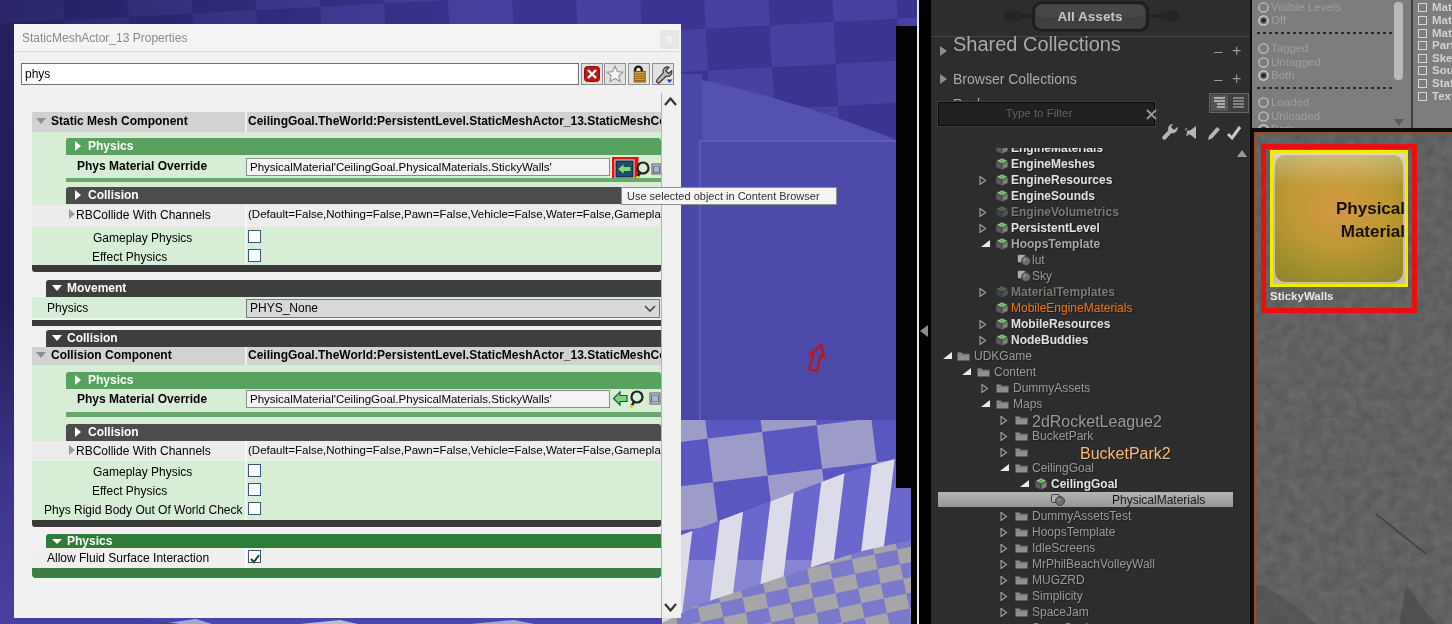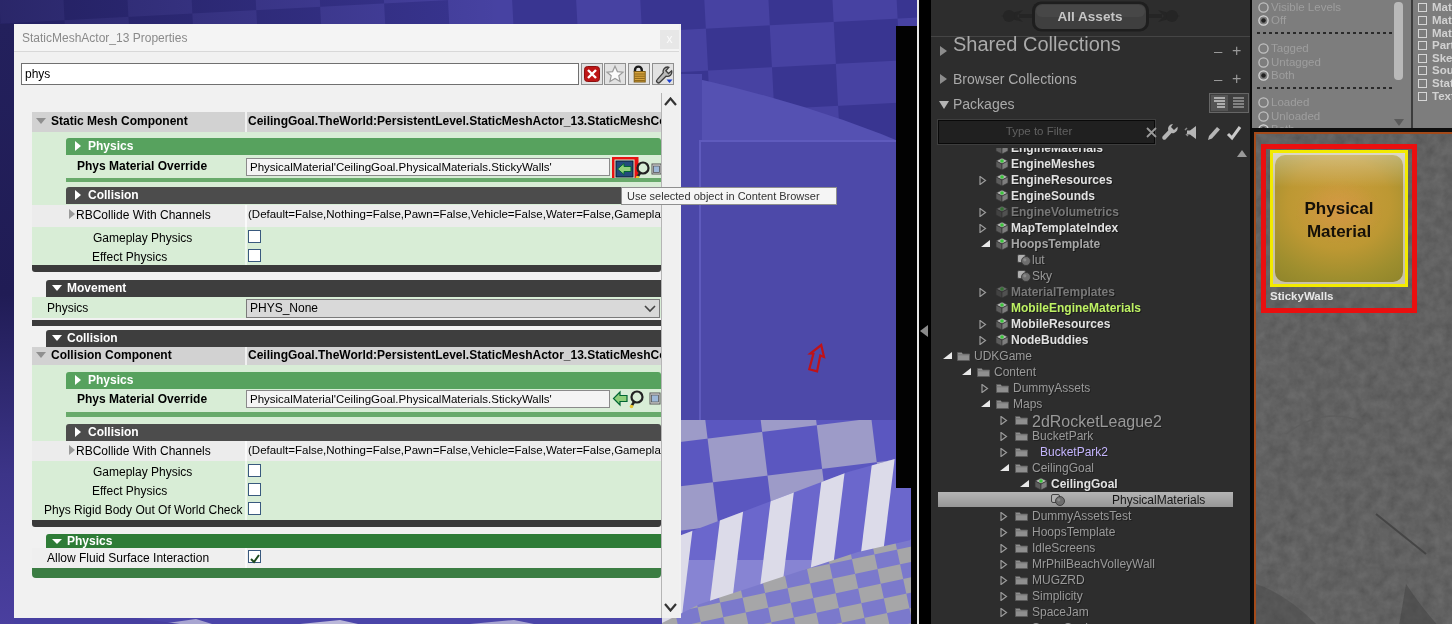--- a/index.html
+++ b/index.html
@@ -261,21 +261,21 @@
       </svg>
   <div class="abs" style="left:22px;top:96px;font-size:14px;color:#aaa">Packages</div>
   <div class="abs" style="left:278px;top:93px;width:40px;height:20px;background:#3e3e3e;border:1px solid #666">
      <svg width="38" height="18">
           <rect x="1" y="1" width="17" height="16" fill="#555"></rect>
           <path d="M4,4 h11 M4,7 h11 M7,10 h8 M7,13 h8" stroke="#ccc" stroke-width="1.5"></path>
           <path d="M23,4 h11 M23,7 h11 M23,10 h11 M23,13 h11" stroke="#999" stroke-width="1.5"></path>
         </svg>
   </div>
 
-  <div class="abs" style="left:7px;top:120px;width:217px;height:24px;background:#202020;border:1px solid #090909;box-shadow:0 0 0 1px #3e3e3e">
+  <div class="abs" style="left:7px;top:102px;width:217px;height:24px;background:#202020;border:1px solid #090909;box-shadow:0 0 0 1px #3e3e3e">
     <div class="abs" style="left:0;top:4px;width:200px;text-align:center;font-size:11.5px;color:#616161">Type to Filter</div>
     <svg class="abs" style="left:207px;top:6px" width="12" height="12">
           <path d="M1,1 L10,10 M10,1 L1,10" stroke="#9a9a9a" stroke-width="1.8"></path>
         </svg>
   </div>
   <svg class="abs" style="left:229px;top:122px" width="86" height="20">
     <path d="M13,2 a5,5 0 0 0 -4.8,6.5 L2.5,14.5 a2.2,2.2 0 0 0 3,3 L11.5,11 a5,5 0 0 0 6,-6.2 L14,8 L11,5 Z" fill="#b5b5b5"></path>
     <path d="M36,4 l-6,4.5 l-3,0 l0,4 l3,0 l6,4.5 Z" fill="#b5b5b5"></path>
         <path d="M27,6 l-2,2 M26,12 l2,2" stroke="#8a8a8a" stroke-width="1.5"></path>
     <path d="M49,14 l8,-9 l3,2.5 l-8,9 l-4,1.5 Z" fill="#b5b5b5"></path>
@@ -327,21 +327,21 @@
           <div class="abs" style="left:1011px;top:205px;font-size:12px;font-weight:bold;color:#787878;text-shadow:1px 1px 0 #1a1a1a;white-space:nowrap">EngineVolumetrics</div>
           <svg class="abs" style="left:979px;top:224px" width="8" height="9">
             <path d="M1,0.5 L6.5,4.5 L1,8.5 Z" fill="none" stroke="#9a9a9a" stroke-width="1.2"></path>
           </svg>
           <svg class="abs" style="left:995px;top:221px;opacity:1" width="14" height="14">
             <path d="M7,1 L13,4 L7,7 L1,4 Z" fill="#b8b8b8" stroke="#333" stroke-width="0.7"></path>
             <path d="M1,4 L7,7 L7,13 L1,10 Z" fill="#5c5c5c" stroke="#333" stroke-width="0.7"></path>
             <path d="M13,4 L7,7 L7,13 L13,10 Z" fill="#7e7e7e" stroke="#333" stroke-width="0.7"></path>
             <circle cx="7" cy="4" r="1.8" fill="#3bc43b"></circle>
           </svg>
-          <div class="abs" style="left:1011px;top:221px;font-size:12px;font-weight:bold;color:#e2e2e2;text-shadow:1px 1px 0 #1a1a1a;white-space:nowrap">MapTemplateIndex</div>
+          <div class="abs" style="left:1011px;top:221px;font-size:12px;font-weight:bold;color:#e2e2e2;text-shadow:1px 1px 0 #1a1a1a;white-space:nowrap">PersistentLevel</div>
           <svg class="abs" style="left:981px;top:240px" width="10" height="8">
             <path d="M9,0 L9,7 L0,7 Z" fill="#e8e8e8"></path>
           </svg>
           <svg class="abs" style="left:995px;top:237px;opacity:1" width="14" height="14">
             <path d="M7,1 L13,4 L7,7 L1,4 Z" fill="#b8b8b8" stroke="#333" stroke-width="0.7"></path>
             <path d="M1,4 L7,7 L7,13 L1,10 Z" fill="#5c5c5c" stroke="#333" stroke-width="0.7"></path>
             <path d="M13,4 L7,7 L7,13 L13,10 Z" fill="#7e7e7e" stroke="#333" stroke-width="0.7"></path>
             <circle cx="7" cy="4" r="1.8" fill="#3bc43b"></circle>
           </svg>
           <div class="abs" style="left:1011px;top:237px;font-size:12px;font-weight:bold;color:#a6a6a6;text-shadow:1px 1px 0 #1a1a1a;white-space:nowrap">HoopsTemplate</div>
@@ -366,21 +366,21 @@
             <path d="M13,4 L7,7 L7,13 L13,10 Z" fill="#7e7e7e" stroke="#333" stroke-width="0.7"></path>
             <circle cx="7" cy="4" r="1.8" fill="#3bc43b"></circle>
           </svg>
           <div class="abs" style="left:1011px;top:285px;font-size:12px;font-weight:bold;color:#787878;text-shadow:1px 1px 0 #1a1a1a;white-space:nowrap">MaterialTemplates</div>
           <svg class="abs" style="left:995px;top:301px;opacity:1" width="14" height="14">
             <path d="M7,1 L13,4 L7,7 L1,4 Z" fill="#b8b8b8" stroke="#333" stroke-width="0.7"></path>
             <path d="M1,4 L7,7 L7,13 L1,10 Z" fill="#5c5c5c" stroke="#333" stroke-width="0.7"></path>
             <path d="M13,4 L7,7 L7,13 L13,10 Z" fill="#7e7e7e" stroke="#333" stroke-width="0.7"></path>
             <circle cx="7" cy="4" r="1.8" fill="#3bc43b"></circle>
           </svg>
-          <div class="abs" style="left:1011px;top:301px;font-size:12px;font-weight:bold;color:#bef264;text-shadow:1px 1px 0 #1a1a1a;white-space:nowrap">MobileEngineMaterials</div>
+          <div class="abs" style="left:1011px;top:301px;font-size:12px;font-weight:normal;color:#f97316;text-shadow:1px 1px 0 #1a1a1a;white-space:nowrap">MobileEngineMaterials</div>
           <svg class="abs" style="left:979px;top:320px" width="8" height="9">
             <path d="M1,0.5 L6.5,4.5 L1,8.5 Z" fill="none" stroke="#9a9a9a" stroke-width="1.2"></path>
           </svg>
           <svg class="abs" style="left:995px;top:317px;opacity:1" width="14" height="14">
             <path d="M7,1 L13,4 L7,7 L1,4 Z" fill="#b8b8b8" stroke="#333" stroke-width="0.7"></path>
             <path d="M1,4 L7,7 L7,13 L1,10 Z" fill="#5c5c5c" stroke="#333" stroke-width="0.7"></path>
             <path d="M13,4 L7,7 L7,13 L13,10 Z" fill="#7e7e7e" stroke="#333" stroke-width="0.7"></path>
             <circle cx="7" cy="4" r="1.8" fill="#3bc43b"></circle>
           </svg>
           <div class="abs" style="left:1011px;top:317px;font-size:12px;font-weight:bold;color:#e2e2e2;text-shadow:1px 1px 0 #1a1a1a;white-space:nowrap">MobileResources</div>
@@ -442,21 +442,21 @@
             <path d="M0.5,4.8 L12.5,4.8" stroke="#6e6e6e" stroke-width="0.8"></path>
           </svg>
           <div class="abs" style="left:1032px;top:429px;font-size:12px;color:#9a9a9a;text-shadow:1px 1px 0 #1f1f1f;white-space:nowrap">BucketPark</div>
           <svg class="abs" style="left:1000px;top:448px" width="8" height="9">
             <path d="M1,0.5 L6.5,4.5 L1,8.5 Z" fill="none" stroke="#9a9a9a" stroke-width="1.2"></path>
           </svg>
           <svg class="abs" style="left:1015px;top:446px" width="13" height="11">
             <path d="M0.5,2.5 L4.5,2.5 L6,4 L12.5,4 L12.5,10.5 L0.5,10.5 Z" fill="#8f8f8f" stroke="#5a5a5a" stroke-width="0.8"></path>
             <path d="M0.5,4.8 L12.5,4.8" stroke="#6e6e6e" stroke-width="0.8"></path>
           </svg>
-          <div class="abs" style="left:1040px;top:445px;font-size:12px;color:#c4b5fd;text-shadow:1px 1px 0 #1f1f1f;white-space:nowrap">BucketPark2</div>
+          <div class="abs" style="left:1080px;top:445px;font-size:16px;color:#fdba74;text-shadow:1px 1px 0 #1f1f1f;white-space:nowrap">BucketPark2</div>
           <svg class="abs" style="left:1000px;top:464px" width="10" height="8">
             <path d="M9,0 L9,7 L0,7 Z" fill="#e8e8e8"></path>
           </svg>
           <svg class="abs" style="left:1015px;top:462px" width="13" height="11">
             <path d="M0.5,2.5 L4.5,2.5 L6,4 L12.5,4 L12.5,10.5 L0.5,10.5 Z" fill="#8f8f8f" stroke="#5a5a5a" stroke-width="0.8"></path>
             <path d="M0.5,4.8 L12.5,4.8" stroke="#6e6e6e" stroke-width="0.8"></path>
           </svg>
           <div class="abs" style="left:1032px;top:461px;font-size:12px;color:#9a9a9a;text-shadow:1px 1px 0 #1f1f1f;white-space:nowrap">CeilingGoal</div>
           <svg class="abs" style="left:1020px;top:480px" width="10" height="8">
             <path d="M9,0 L9,7 L0,7 Z" fill="#e8e8e8"></path>
@@ -620,18 +620,18 @@
 <path d="M30,300 q40,-30 80,-10" stroke="#5e5e5e" stroke-width="1.5" fill="none"></path>
 <path d="M120,380 l50,40" stroke="#454545" stroke-width="2" fill="none"></path>
 <path d="M150,450 q20,30 40,50 l8,22 -60,0 Z" fill="#404040" opacity="0.5"></path>
 <path d="M0,450 q30,10 60,40 l-60,12 Z" fill="#444" opacity="0.4"></path>
 </svg>    
         <div class="abs" style="left:5px;top:10px;width:156px;height:169px;border:5px solid #ea0f0f"></div>
     <div class="abs" style="left:14px;top:16px;width:138px;height:137px;border:3px solid #f2ea00;background:#c9c2a8" id="thumb">
       <div class="abs" style="left:2px;top:2px;width:128px;height:127px;border-radius:10px;background:radial-gradient(ellipse 95% 85% at 50% 38%,#cc9e3c 0%,#bd9833 42%,#9e8e2e 70%,#878029 100%)"></div>
 <div class="abs" style="left:2px;top:2px;width:128px;height:127px;border-radius:10px;background:radial-gradient(ellipse 55% 40% at 50% 45%,rgba(225,140,85,0.38),rgba(0,0,0,0) 62%),radial-gradient(ellipse 135% 125% at 50% 48%,rgba(0,0,0,0) 58%,rgba(40,36,6,0.6) 100%)"></div>
 <div class="abs" style="left:0;top:0;width:132px;height:131px;background:linear-gradient(rgba(255,255,255,0.35),rgba(255,255,255,0) 26%)"></div>
-      <div class="abs" style="left:0;top:44px;width:132px;text-align:center;font-size:17px;font-weight:bold;color:#151008;line-height:23px">Physical<br>Material</div>
+      <div class="abs" style="left:0;top:44px;width:132px;text-align:right;font-size:17px;font-weight:bold;color:#151008;line-height:23px">Physical<br>Material</div>
     </div>
     <div class="abs" style="left:14px;top:156px;width:138px;text-align:left;font-size:11.5px;font-weight:bold;color:#e8e8e8">StickyWalls</div>
   </div>
 </div>
 </div>
 
 </body></html>

